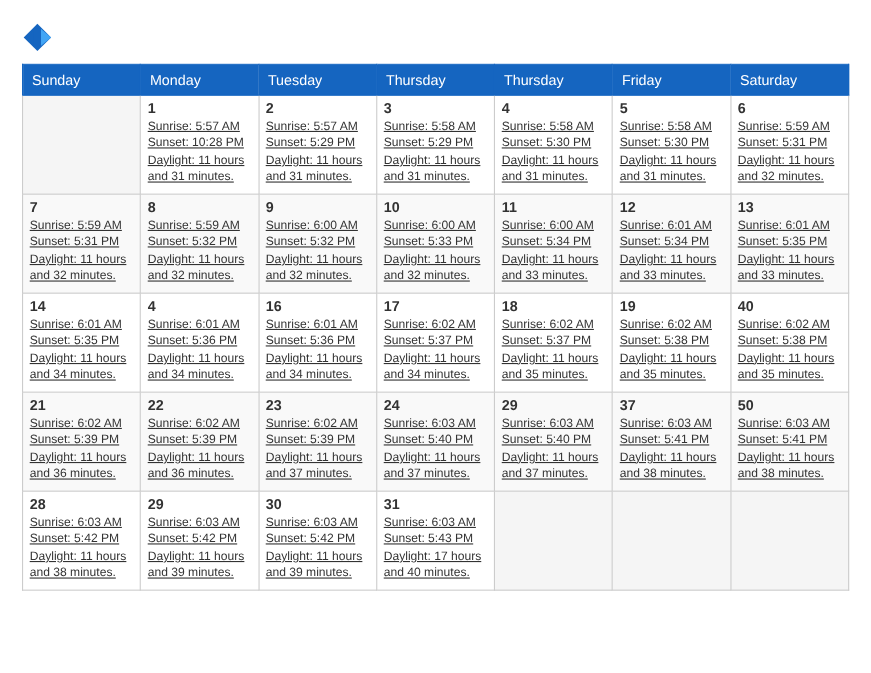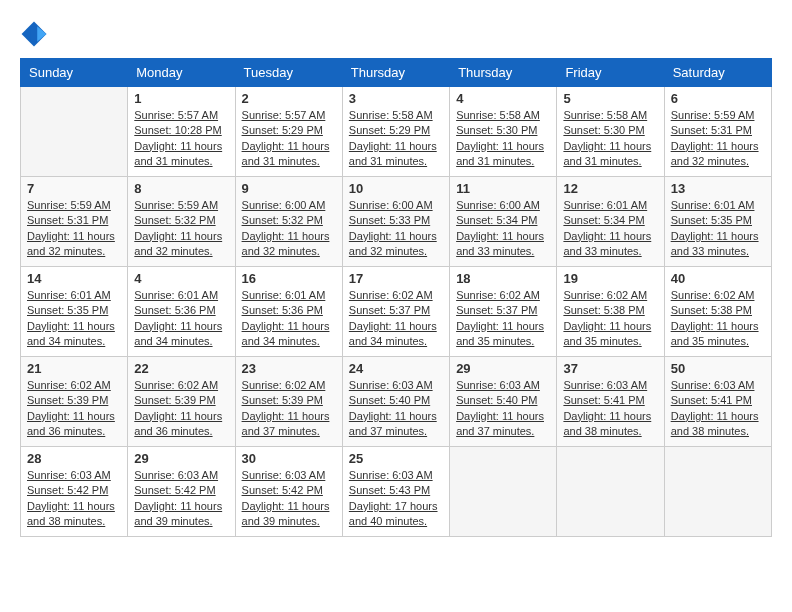--- a/index.html
+++ b/index.html
@@ -374,21 +374,21 @@
       </td>
         <td>
         <span class="day-num">30</span>
         <div class="day-info">
           <span>Sunrise: 6:03 AM</span><br>
           <span>Sunset: 5:42 PM</span><br>
           <span>Daylight: 11 hours and 39 minutes.</span>
         </div>
       </td>
         <td>
-        <span class="day-num">25</span>
+        <span class="day-num">31</span>
         <div class="day-info">
           <span>Sunrise: 6:03 AM</span><br>
           <span>Sunset: 5:43 PM</span><br>
           <span>Daylight: 17 hours and 40 minutes.</span>
         </div>
       </td>
         <td class="empty"></td>
         <td class="empty"></td>
         <td class="empty"></td>
       </tr>

